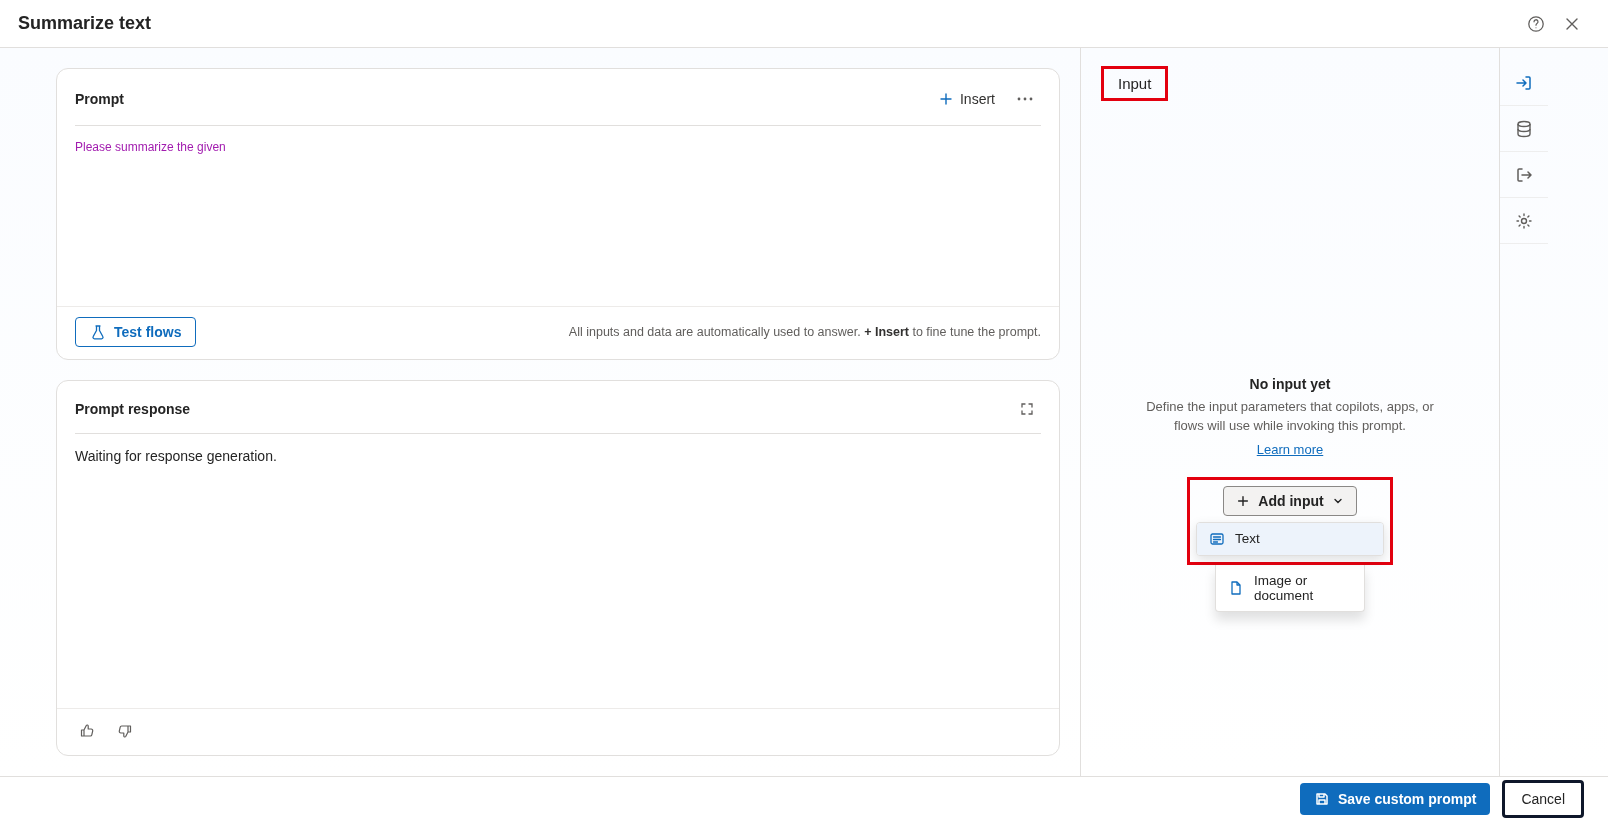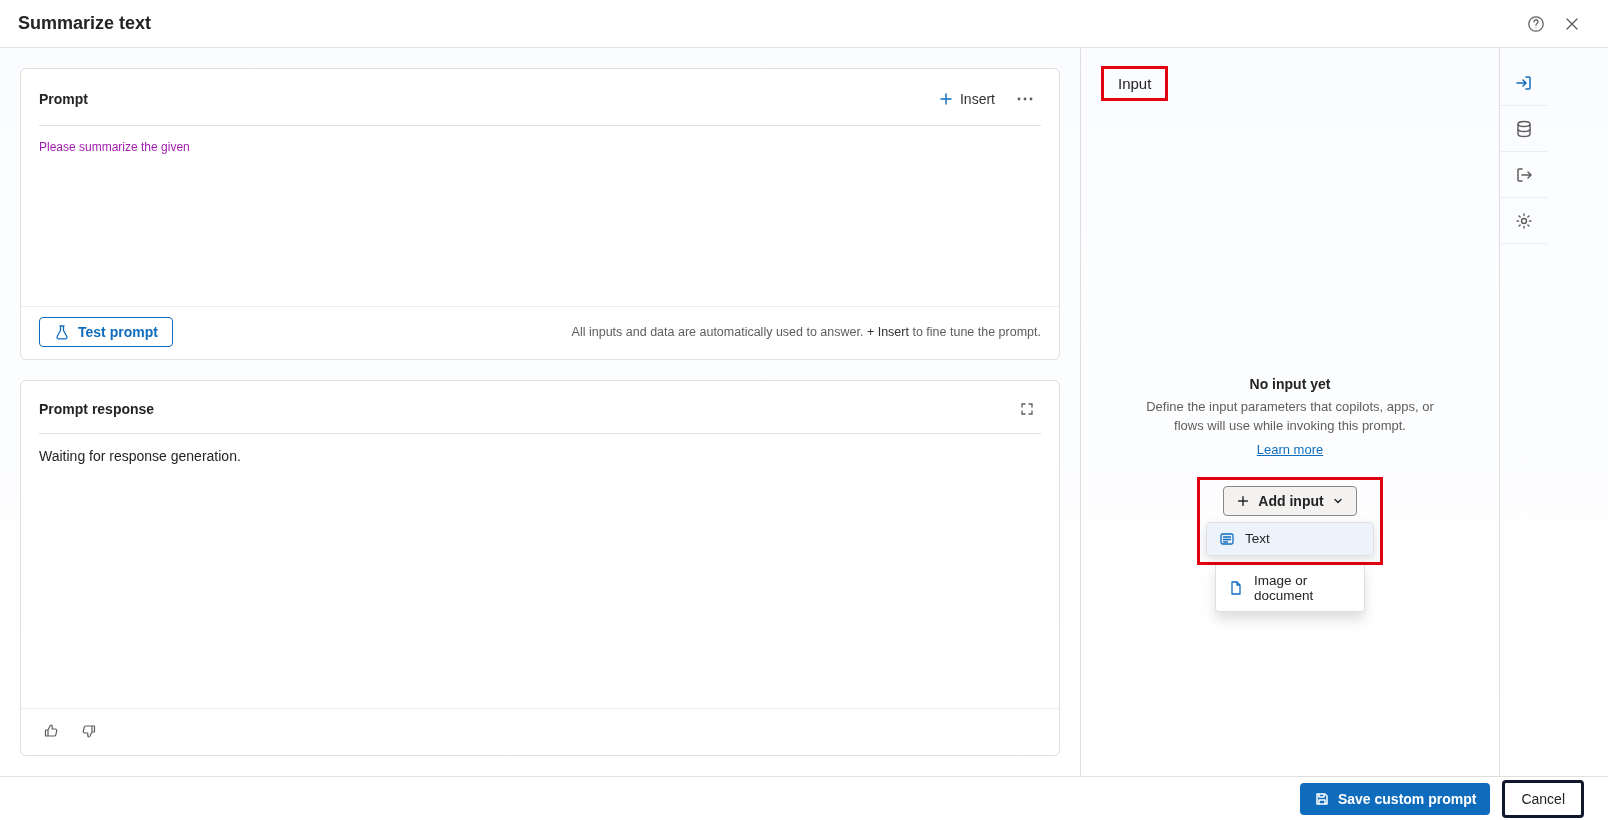--- a/index.html
+++ b/index.html
@@ -12,49 +12,49 @@
   .hdr-icon { width:36px; height:36px; display:flex; align-items:center; justify-content:center; color:#605e5c; cursor:pointer; border-radius:4px; }
   
   .body { flex:1; display:flex; position:relative; background:linear-gradient(180deg,#fafcff 0%,#fff 100%); }
   .left { flex:1; padding:20px; display:flex; flex-direction:column; gap:20px; max-width:1080px; }
   .vline { width:1px; background:#e1dfdd; }
   .right { width:418px; padding:18px 20px; position:relative; }
   .rail { width:48px; border-left:1px solid #e1dfdd; display:flex; flex-direction:column; align-items:center; padding-top:12px; gap:0; }
   .rail-item { width:48px; height:46px; display:flex; align-items:center; justify-content:center; color:#605e5c; cursor:pointer; border-bottom:1px solid #eee; }
   .rail-item.active { color:#0f6cbd; }
   
-  .card { background:#fff; border:1px solid #e1dfdd; border-radius:6px; display:flex; flex-direction:column; }
+  .card { background:#fff; border:1px solid #e1dfdd; border-radius:12px; display:flex; flex-direction:column;margin-left:36px; }
   .card-head { display:flex; align-items:center; padding:14px 18px 10px 18px; }
   .card-title { font-size:14px; font-weight:600; color:#242424; }
   .card-sp { flex:1; }
   .head-bottom-line { height:1px; background:#e1dfdd; margin:0 18px; }
   .insert-btn { display:flex; align-items:center; gap:6px; color:#323130; font-size:14px; padding:6px 10px; border-radius:4px; cursor:pointer; }
   .insert-btn .plus { color:#0f6cbd; }
   .dots { width:32px; height:32px; display:flex; align-items:center; justify-content:center; color:#605e5c; cursor:pointer; border-radius:4px; margin-left:4px;}
   .prompt-text { padding:14px 18px; font-size:12px; color:#a21caf; flex:1; min-height:180px; }
   .card-foot { display:flex; align-items:center; padding:10px 18px 12px 18px; border-top:1px solid #edebe9; }
   .test-btn { display:flex; align-items:center; gap:8px; border:1px solid #0f6cbd; color:#0f6cbd; font-size:14px; font-weight:600; padding:6px 14px; border-radius:4px; cursor:pointer; background:#fff; }
   .foot-note { font-size:12.5px; color:#605e5c; }
-  .foot-note .bold { font-weight:400; color:#323130; }
+  .foot-note .bold { font-weight:700; color:#323130; }
   
   .resp-body { padding:14px 18px; font-size:14px; color:#242424; flex:1; min-height:170px; }
   .resp-foot { display:flex; align-items:center; padding:10px 18px 12px 18px; border-top:1px solid #edebe9; gap:14px; }
   .disc { font-size:12.5px; color:#605e5c; }
   .disc a { color:#0f6cbd; text-decoration:underline; cursor:pointer; }
   .thumb { width:24px; height:24px; display:flex; align-items:center; justify-content:center; color:#605e5c; cursor:pointer; border-radius:4px; }
   .expand { width:28px; height:28px; display:flex; align-items:center; justify-content:center; color:#605e5c; cursor:pointer; border-radius:4px; }
   
   .right-tab { display:inline-block; border:3px solid #e3000f; padding:6px 14px; font-size:15px; font-weight:400; color:#242424; }
   .noinput-wrap { position:absolute; left:0; right:0; top:328px; text-align:center; padding:0 20px; }
   .noinput-title { font-size:14px; font-weight:600; color:#242424; margin-bottom:6px; }
   .noinput-desc { font-size:13px; color:#605e5c; line-height:1.45; max-width:290px; margin:0 auto 4px auto; }
   .learn { font-size:13px; color:#0f6cbd; text-decoration:underline; cursor:pointer; display:inline-block; margin-bottom:20px;}
   .red-frame { border:3px solid #e3000f; display:inline-block; padding:6px; }
   .add-input-btn { display:inline-flex; align-items:center; gap:8px; border:1px solid #8a8886; background:#f3f2f1; color:#242424; font-size:14px; font-weight:600; padding:6px 12px; border-radius:4px; cursor:pointer; }
-  .dropdown { margin-top:6px; background:#fff; border:1px solid #e1dfdd; border-radius:4px; box-shadow:0 4px 12px rgba(0,0,0,0.12); width:168px; text-align:left; overflow:hidden;}
+  .dropdown { margin-top:6px; background:#fff; border:1px solid #e1dfdd; border-radius:4px; box-shadow:0 4px 12px rgba(0,0,0,0.12); width:188px; text-align:left; overflow:hidden;}
   .dd-item { display:flex; align-items:center; gap:10px; padding:8px 12px; font-size:13.5px; color:#242424; cursor:pointer; }
   .dd-item.sel { background:#edf3fb; }
   .dd-below { margin-top:0; border-top:none; border-radius:0 0 4px 4px; box-shadow:0 8px 12px rgba(0,0,0,0.12); }
   
   .footer { height:44px; border-top:1px solid #e1dfdd; display:flex; align-items:center; justify-content:flex-end; padding:0 24px; gap:12px; background:#fff;}
   .btn-primary { background:#0f6cbd; color:#fff; border:none; font-size:14px; font-weight:600; padding:8px 14px; border-radius:4px; cursor:pointer; display:flex; align-items:center; gap:8px;}
   .btn-secondary { background:#fff; color:#242424; border:3px solid #0f172a; font-size:14px; padding:8px 16px; border-radius:4px; cursor:pointer; }
   svg { display:block; }
 </style>
 </head>
@@ -105,21 +105,21 @@
         </div>
         <div class="head-bottom-line"></div>
         <div class="prompt-text">Please summarize the given</div>
         <div class="card-foot">
           <div class="test-btn">
             <span>
               <svg width="16" height="16" viewBox="0 0 16 16" fill="none" stroke="currentColor" stroke-width="1.3" stroke-linecap="round" stroke-linejoin="round">
                   <path d="M6 2h4M6.5 2v4.5L3.2 12.5a1.5 1.5 0 0 0 1.3 2.3h7a1.5 1.5 0 0 0 1.3-2.3L9.5 6.5V2"></path>
                 </svg>
             </span>
-            <span>Test prompt</span>
+            <span>Test flows</span>
           </div>
           <div class="card-sp"></div>
           <div class="foot-note">
             <span>All inputs and data are automatically used to answer. </span><span class="bold">+ Insert</span><span> to fine tune the prompt.</span>
           </div>
         </div>
       </div>
 
       <div class="card" style="flex:1;">
         <div class="card-head">

